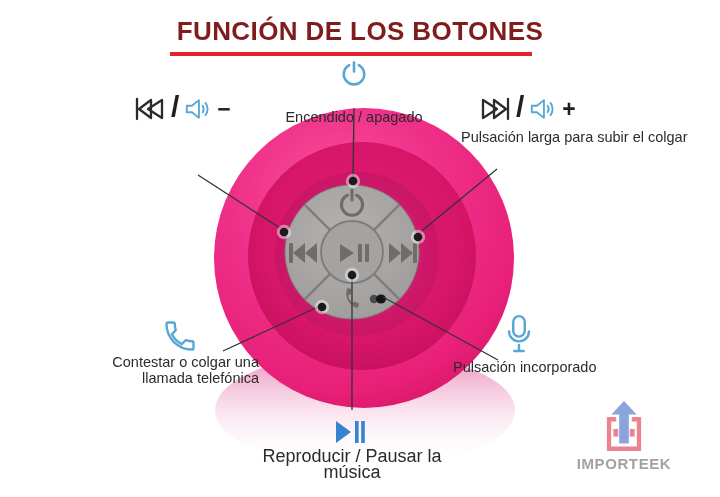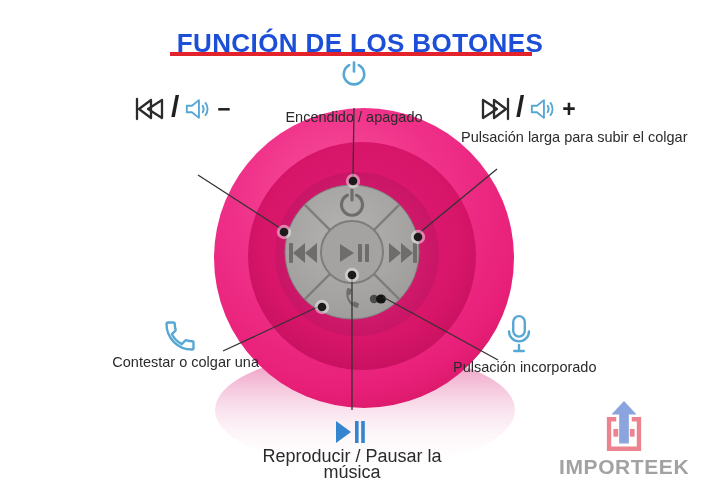--- a/index.html
+++ b/index.html
@@ -4,35 +4,35 @@
 <style>
   html,body{margin:0;padding:0;}
   body{
     width:720px;height:497px;position:relative;background:#ffffff;overflow:hidden;
     font-family:"Liberation Sans","DejaVu Sans",sans-serif;color:#2d2d2d;
   }
   .abs{position:absolute;}
   
   .title{
     left:0;right:0;top:16px;text-align:center;
-    font-size:26px;font-weight:800;letter-spacing:.4px;color:#1d4ed8;margin-top:12px;
+    font-size:26px;font-weight:800;letter-spacing:.4px;color:#7f1d1d;
   }
   .title-rule{left:170px;top:52px;width:362px;height:4px;background:#e3232b;}
   
   .note{font-size:14.5px;line-height:15.5px;color:#2b2b2b;}
   .center{text-align:center;}
   .right{text-align:right;}
   
   .icon-row{display:flex;align-items:center;gap:5px;}
   .slash{font-size:30px;font-weight:600;color:#1f1f1f;line-height:30px;transform:translateY(-2px);}
   .sign{font-size:23px;font-weight:700;color:#1f1f1f;line-height:23px;}
   
   .logo-text{
     left:559px;top:455px;width:130px;text-align:center;
-    font-size:21px;font-weight:800;letter-spacing:.6px;color:#a2a2a2;
+    font-size:15px;font-weight:800;letter-spacing:.6px;color:#a2a2a2;
   }
   svg{display:block;}
 </style>
 </head>
 <body>
 
 <svg class="abs" style="left:0;top:0;" width="720" height="497" viewBox="0 0 720 497">
   <defs>
     <radialGradient id="torus" cx="0.42" cy="0.32" r="0.78">
       <stop offset="0" stop-color="#f8559c"></stop>
@@ -179,20 +179,21 @@
 </div>
 <div class="abs note" style="left:461px;top:130px;width:250px;">
   <div>Pulsación larga para subir el colgar</div>
 </div>
 
 <svg class="abs" style="left:162px;top:318px;" width="36" height="36" viewBox="0 0 24 24" fill="none" stroke="#57a7d5" stroke-width="1.6" stroke-linejoin="round" stroke-linecap="round">
   <path d="M6.62 10.79c1.44 2.83 3.76 5.14 6.59 6.59l2.2-2.2c.27-.27.67-.36 1.02-.24 1.12.37 2.33.57 3.57.57.55 0 1 .45 1 1V20c0 .55-.45 1-1 1-9.39 0-17-7.61-17-17 0-.55.45-1 1-1h3.5c.55 0 1 .45 1 1 0 1.25.2 2.45.57 3.57.11.35.03.74-.25 1.02l-2.2 2.2z"></path>
 </svg>
 <div class="abs note right" style="left:69px;top:355px;width:190px;">
   <div>Contestar o colgar una</div>
+  <div>llamada telefónica</div>
 </div>
 
 <svg class="abs" style="left:502px;top:313px;" width="34" height="42" viewBox="0 0 32 40" fill="none" stroke="#57a7d5" stroke-width="2.3" stroke-linecap="round">
   <rect x="10.5" y="3" width="11" height="19.5" rx="5.5"></rect>
   <path d="M6.5,17.5 a9.5,9.5 0 0 0 19,0"></path>
   <line x1="16" y1="30.5" x2="16" y2="35"></line>
   <line x1="11.5" y1="36.2" x2="20.5" y2="36.2"></line>
 </svg>
 <div class="abs note" style="left:453px;top:360px;width:200px;">Pulsación incorporado</div>
 

